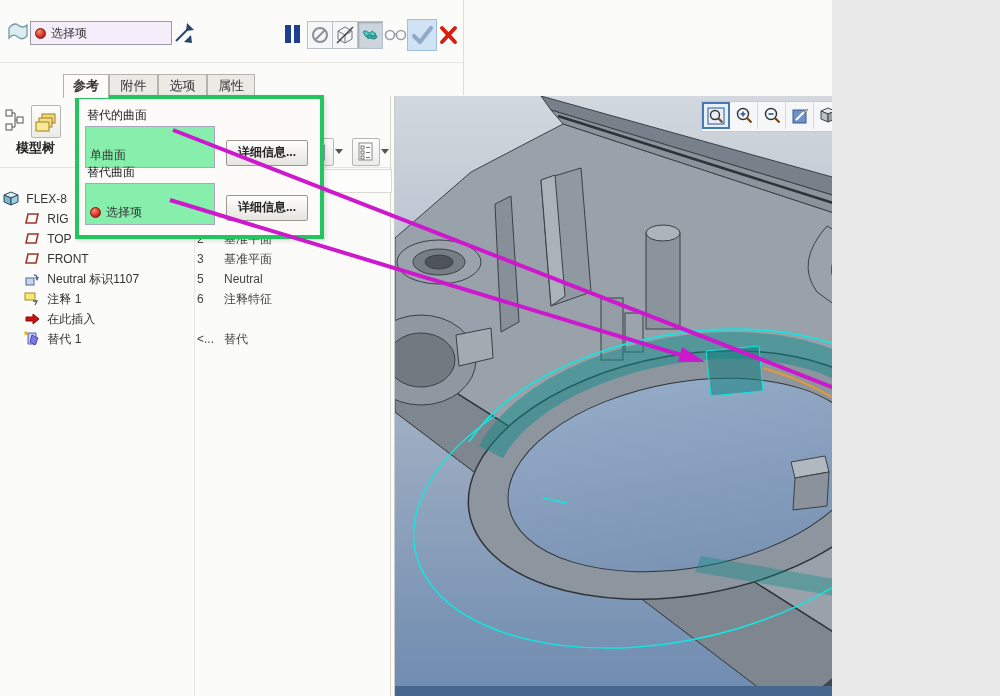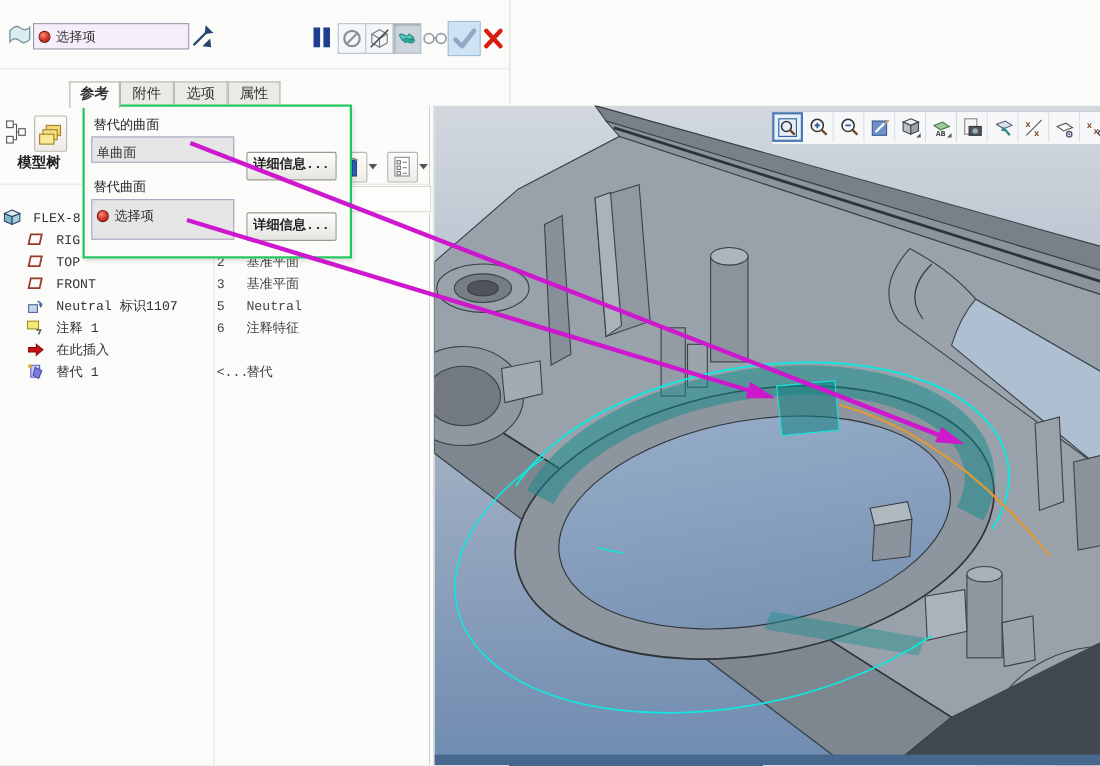--- a/index.html
+++ b/index.html
@@ -1,36 +1,36 @@
 <!DOCTYPE html>
 <html><head>
 <meta charset="utf-8">
 <style>
   html,body{margin:0;padding:0;background:#e8e8e8;}
-  #app{position:relative;width:1000px;height:696px;background:#fbfbf9;overflow:hidden;
-       font-family:Liberation Mono, monospace;font-size:12px;color:#333;}
+  #app{position:relative;width:832px;height:696px;background:#fbfbf9;overflow:hidden;
+       font-family:Liberation Sans, sans-serif;font-size:12px;color:#333;}
   .abs{position:absolute;}
   
   #sel-field{left:30px;top:21px;width:136px;height:22px;background:#f5edf9;border:1px solid #9b99a8;
              display:flex;align-items:center;padding-left:4px;gap:5px;}
   .red-dot{width:9px;height:9px;border-radius:50%;background:radial-gradient(circle at 35% 30%,#ff8a70,#d03020 60%,#8a1c10);
            border:1px solid #7a1a10;flex:0 0 auto;}
   
   .dash-btn{display:flex;align-items:center;justify-content:center;background:#f4f6f8;border:1px solid #b9c2cc;}
   .pressed{background:#ccd4dc;box-shadow:inset 1px 1px 2px rgba(0,0,0,.25);}
   
   .tab{position:absolute;top:74px;height:21px;line-height:21px;text-align:center;font-size:13px;
        background:#eceae5;border:1px solid #b5b3ad;border-bottom:none;color:#333;}
   .tab.active{background:#fcfbf9;font-weight:bold;height:23px;z-index:41;}
   
-  #dialog{left:75px;top:95px;width:241px;height:136px;background:#fcfbf9;border:2px solid #22c55e;
+  #dialog{left:75px;top:95px;width:241px;height:136px;background:#fcfbf9;border:4px solid #22c55e;
           box-shadow:2px 2px 4px rgba(0,0,0,.12);z-index:40;}
   #dialog .lbl{position:absolute;left:8px;font-size:12px;color:#222;}
-  .fld{position:absolute;left:6px;width:130px;background:#e5e5e5;border:1px solid #a8a6c0;
-       display:flex;align-items:flex-start;padding:6px 4px;gap:5px;box-sizing:border-box;}
+  .fld{position:absolute;left:6px;width:130px;background:#86efac;border:1px solid #a8a6c0;
+       display:flex;align-items:flex-start;padding:20px 4px;gap:5px;box-sizing:border-box;}
   .det-btn{position:absolute;left:147px;width:80px;height:24px;background:linear-gradient(#fefefe,#e6e4df);
            border:1px solid #9a988f;border-radius:2px;font-weight:bold;font-size:12px;color:#222;
            text-align:center;line-height:22px;}
   
   .side-btn{display:flex;align-items:center;justify-content:center;background:linear-gradient(#fdfdfc,#ecebe6);
             border:1px solid #b8b6b0;border-radius:2px;}
   .dd-arrow{width:0;height:0;border-left:4px solid transparent;border-right:4px solid transparent;
             border-top:5px solid #555;}
   
   #tree-title{left:16px;top:139px;font-weight:bold;font-size:13px;color:#222;}

